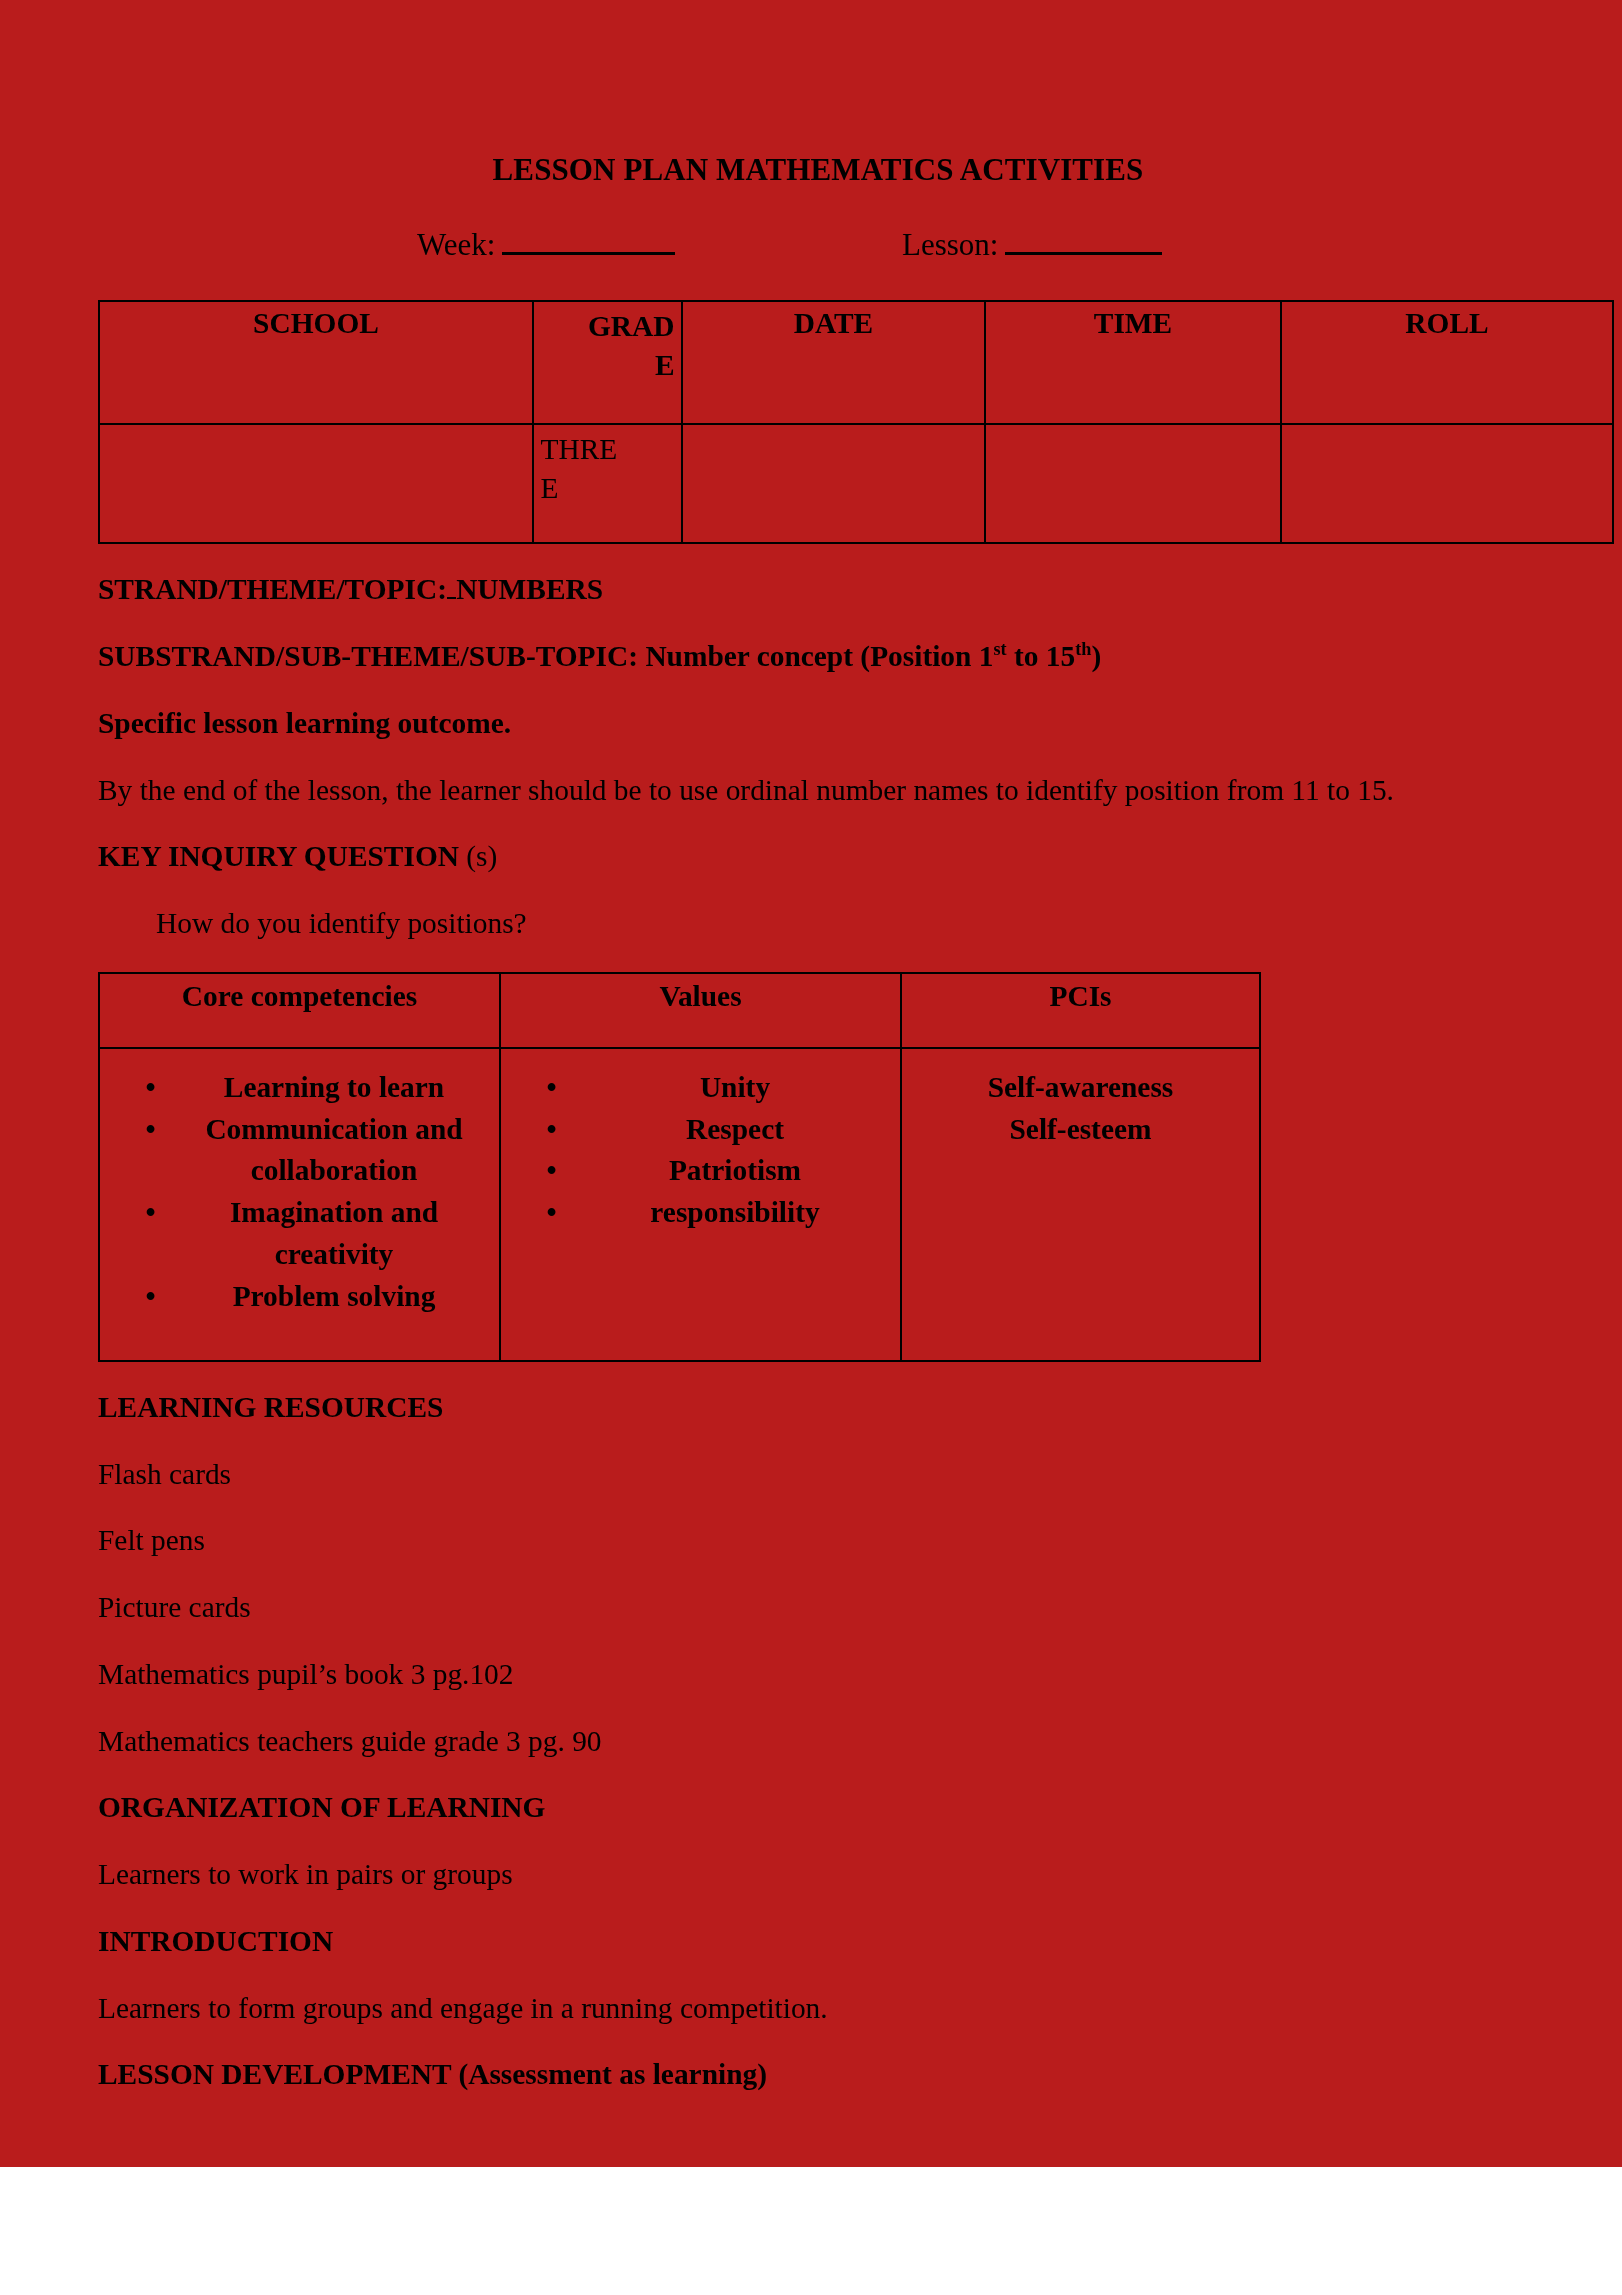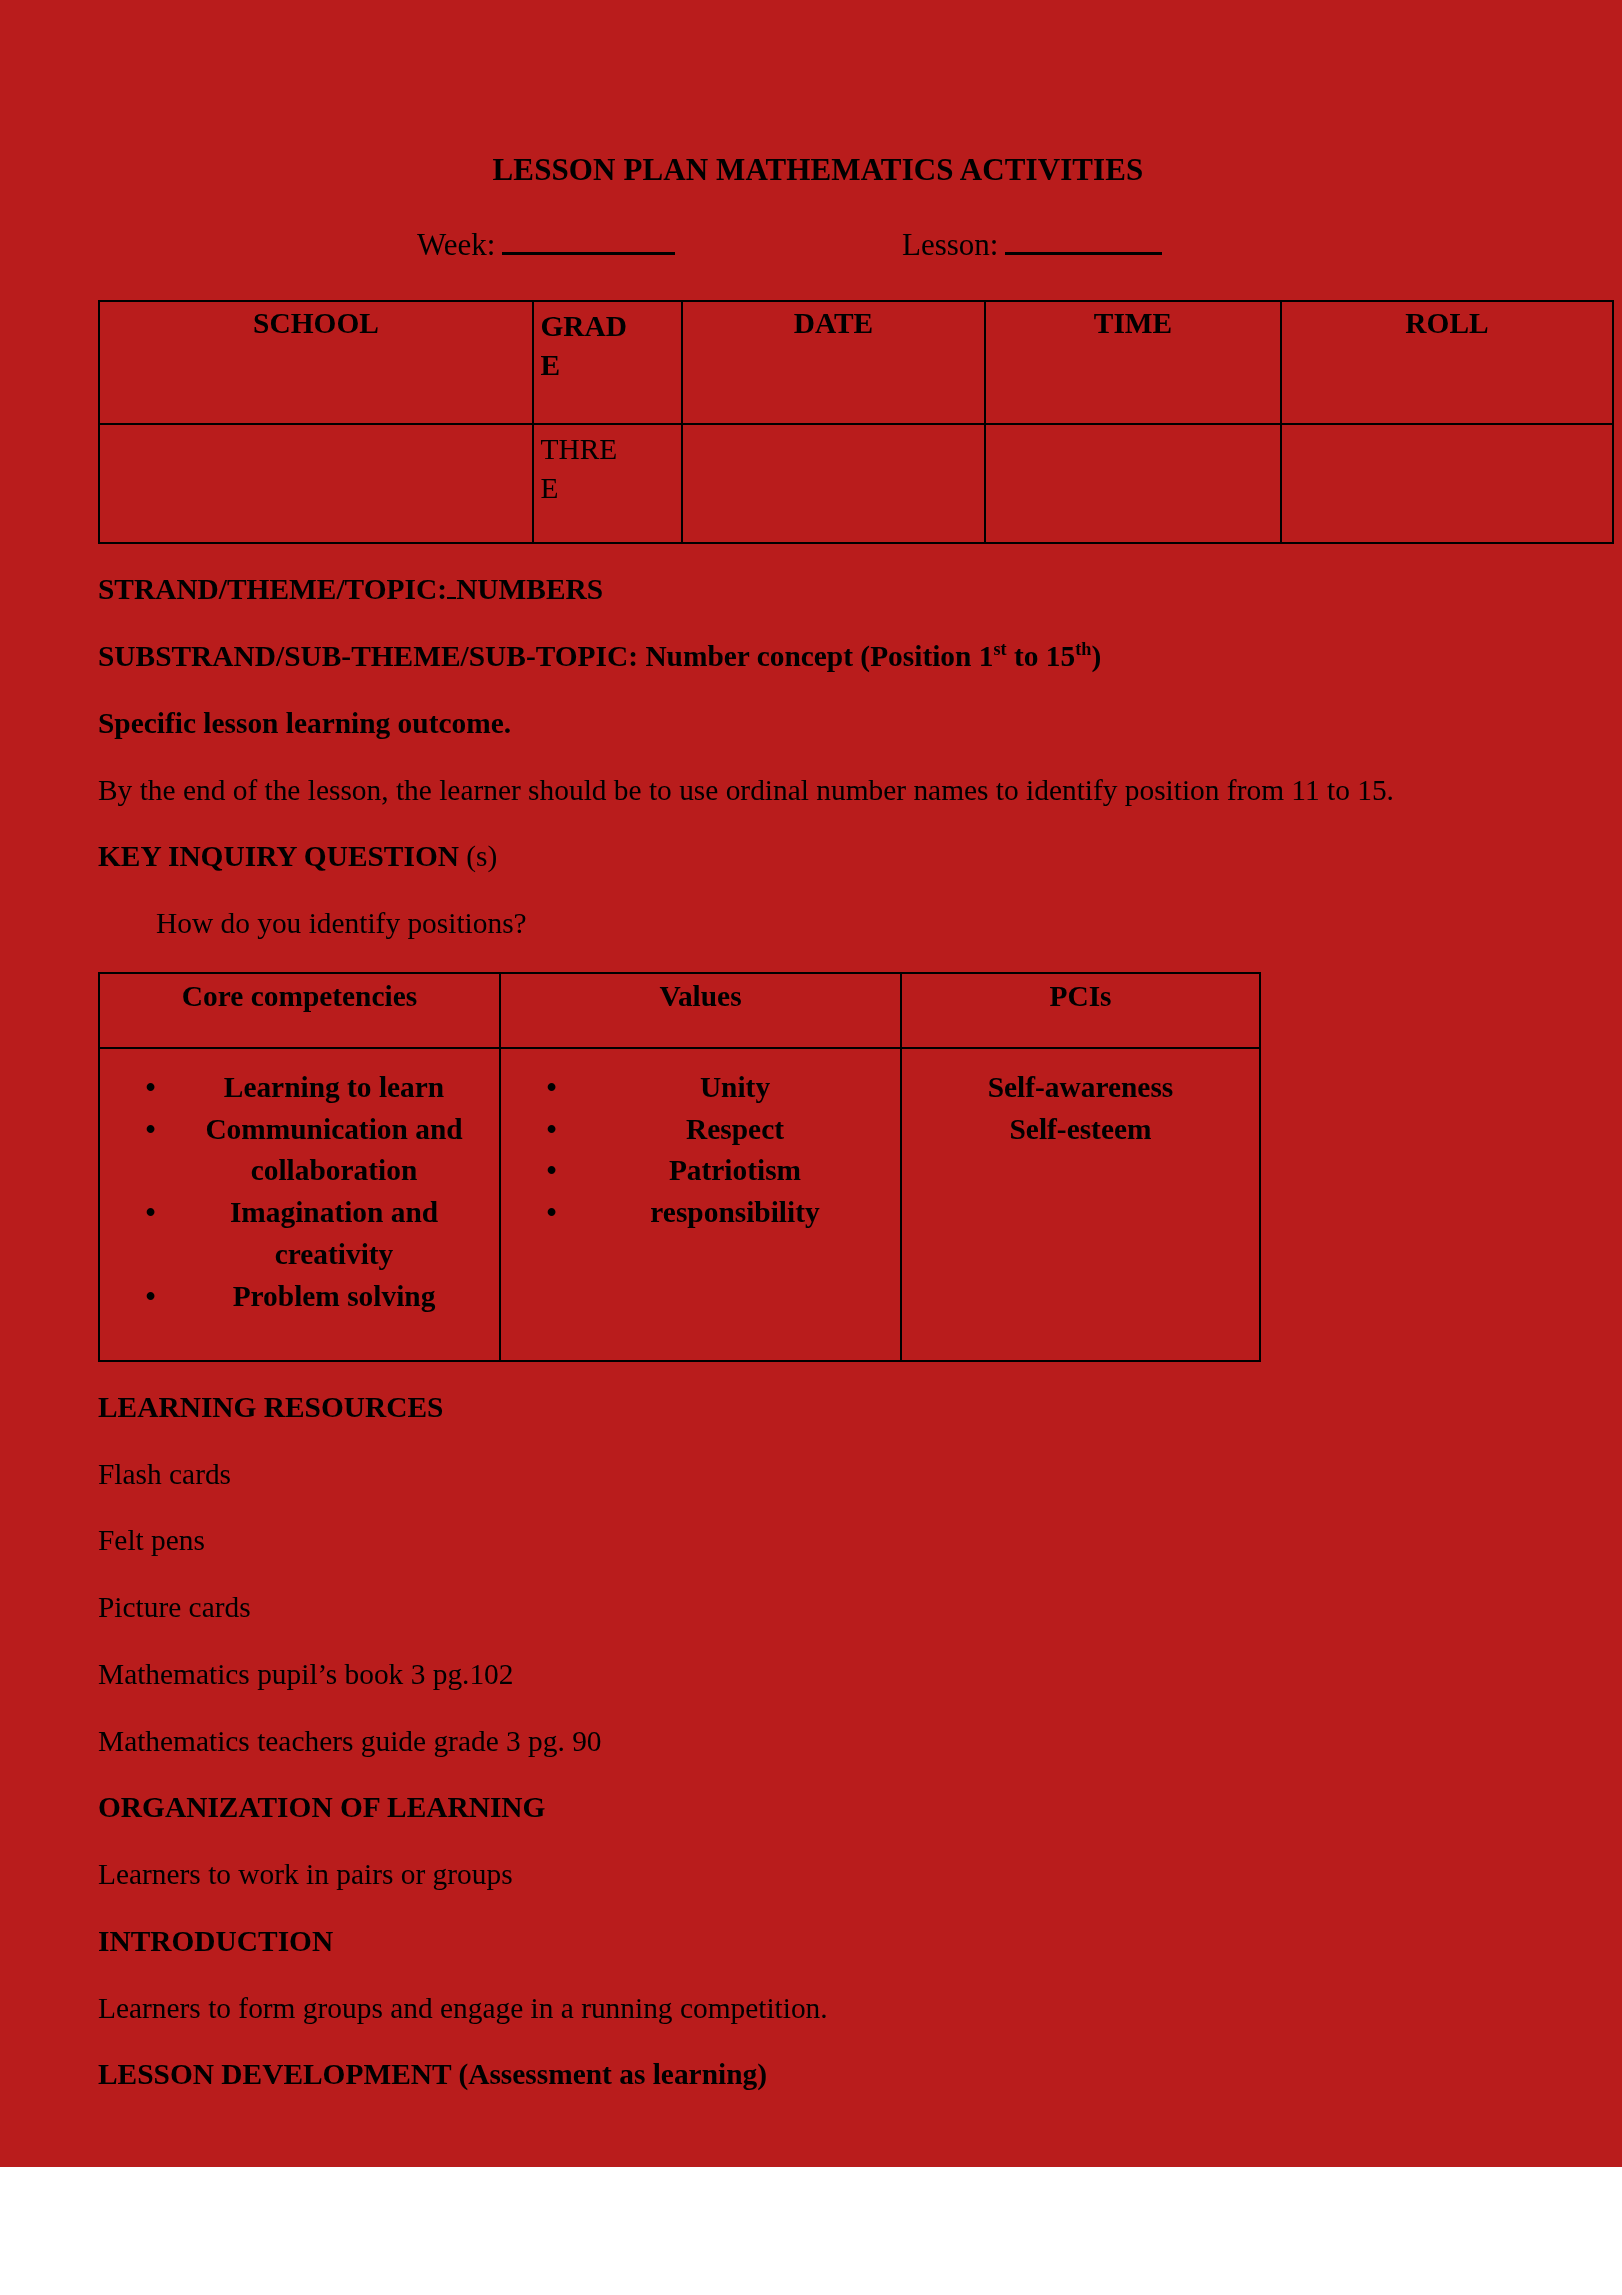--- a/index.html
+++ b/index.html
@@ -99,21 +99,21 @@
   #header-table tr.body-row td {
     height: 107px;
     font-weight: normal;
   }
   #header-table tr.body-row td.c-grade {
     text-align: left;
     font-weight: normal;
   }
   .grade-cell-hdr {
     display: block;
-    text-align: left;
+    text-align: right;
     line-height: 1.33;
   }
   .grade-cell-val {
     display: block;
     text-align: left;
     line-height: 1.33;
   }
 
   
   p.body {

